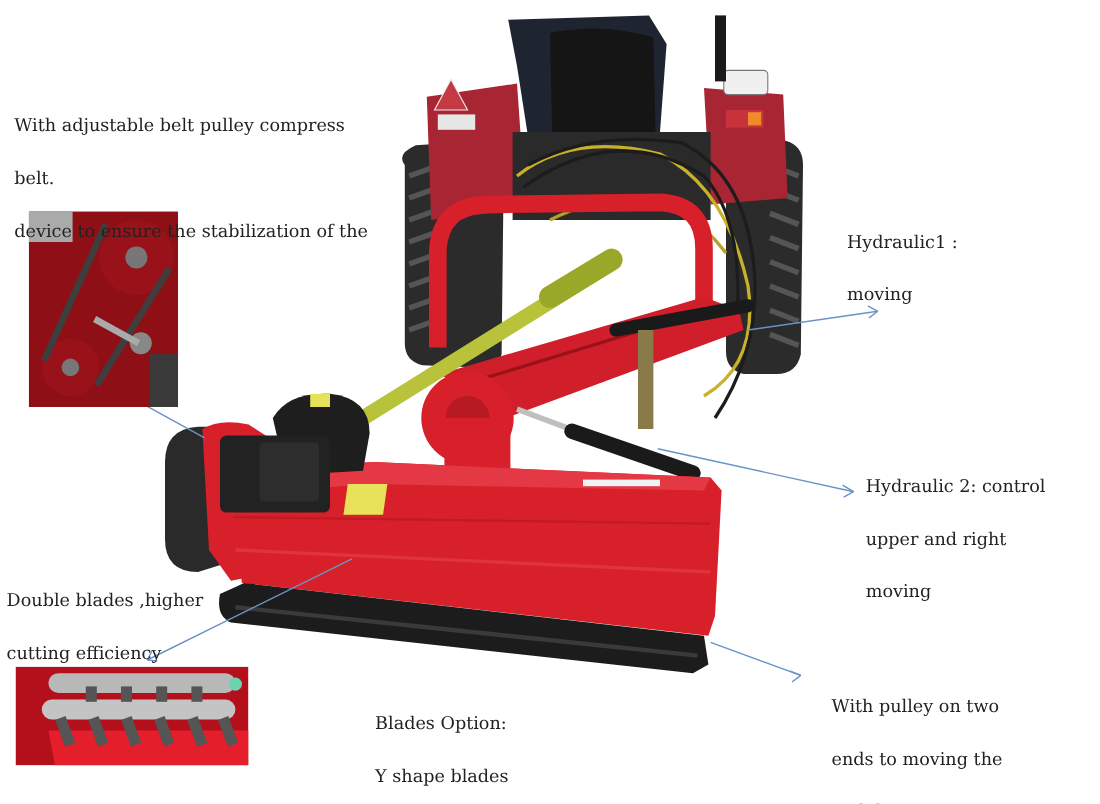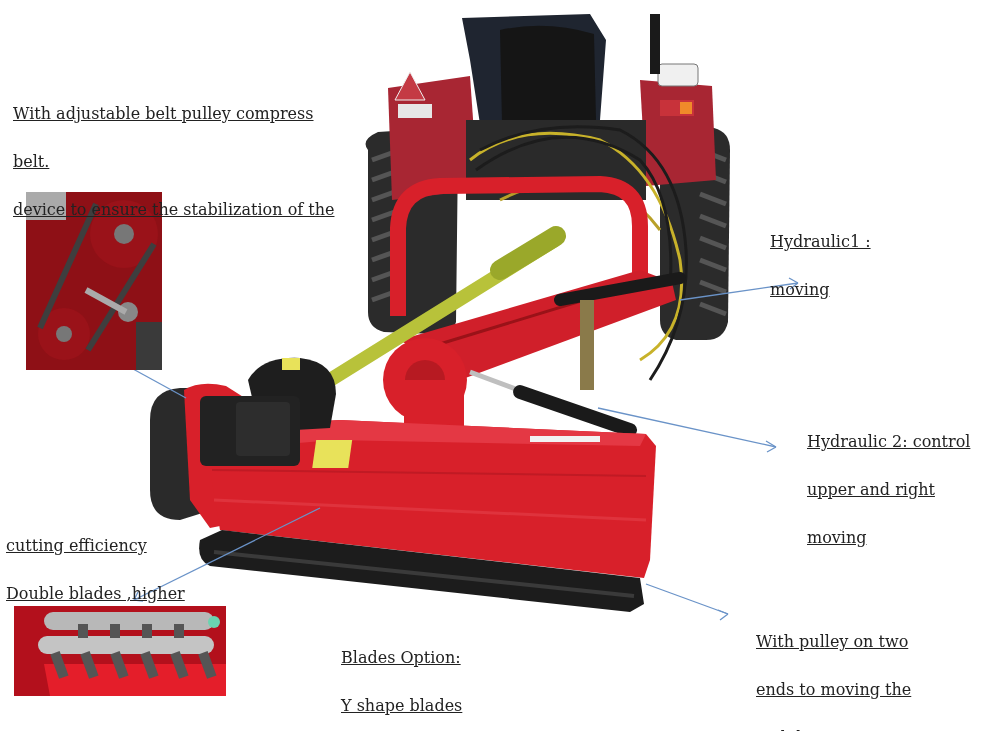--- a/index.html
+++ b/index.html
@@ -1,19 +1,19 @@
 <!DOCTYPE html>
 <html><head>
   <meta charset="utf-8">
   <style>
     html, body { margin: 0; padding: 0; background: #ffffff; }
     body { width: 1000px; height: 731px; position: relative; overflow: hidden;
            font-family: "DejaVu Serif", "Liberation Serif", serif; color: #1e1e1e; }
     .label { position: absolute; font-size: 16px; line-height: 24px; color: #222; white-space: pre-line; }
-    .label span { display: block; text-decoration: underline; }
+    .label span { display: block; }
     #scene { position: absolute; left: 0; top: 0; }
     .inset { position: absolute; overflow: hidden; }
   </style>
 </head>
 <body>
 
 <svg id="scene" width="1000" height="731" viewBox="0 0 1000 731" xmlns="http://www.w3.org/2000/svg">
 
   <g>
 
@@ -161,34 +161,34 @@
     </g>
   </svg>
 </div>
 
 <div class="label" style="left:13px; top:78px;">
   <span>With adjustable belt pulley  compress</span>
   <span>belt.</span>
   <span>device to ensure the stabilization  of the</span>
 </div>
 
-<div class="label" style="left:770px; top:206px;">
+<div class="label" style="left:770px; top:184px;">
   <span>Hydraulic1 :</span>
   <span>moving</span>
 </div>
 
-<div class="label" style="left:787px; top:406px;margin-left:20px;">
+<div class="label" style="left:787px; top:406px;">
   <span>Hydraulic 2: control</span>
   <span>upper and right</span>
   <span>moving</span>
 </div>
 
 <div class="label" style="left:6px; top:510px;">
+  <span>Double blades ,higher</span>
   <span>cutting efficiency</span>
-  <span>Double blades ,higher</span>
 </div>
 
 <div class="label" style="left:341px; top:622px;">
   <span>Blades Option:</span>
   <span>Y shape blades</span>
   
   
 </div>
 
 <div class="label" style="left:756px; top:606px;">

